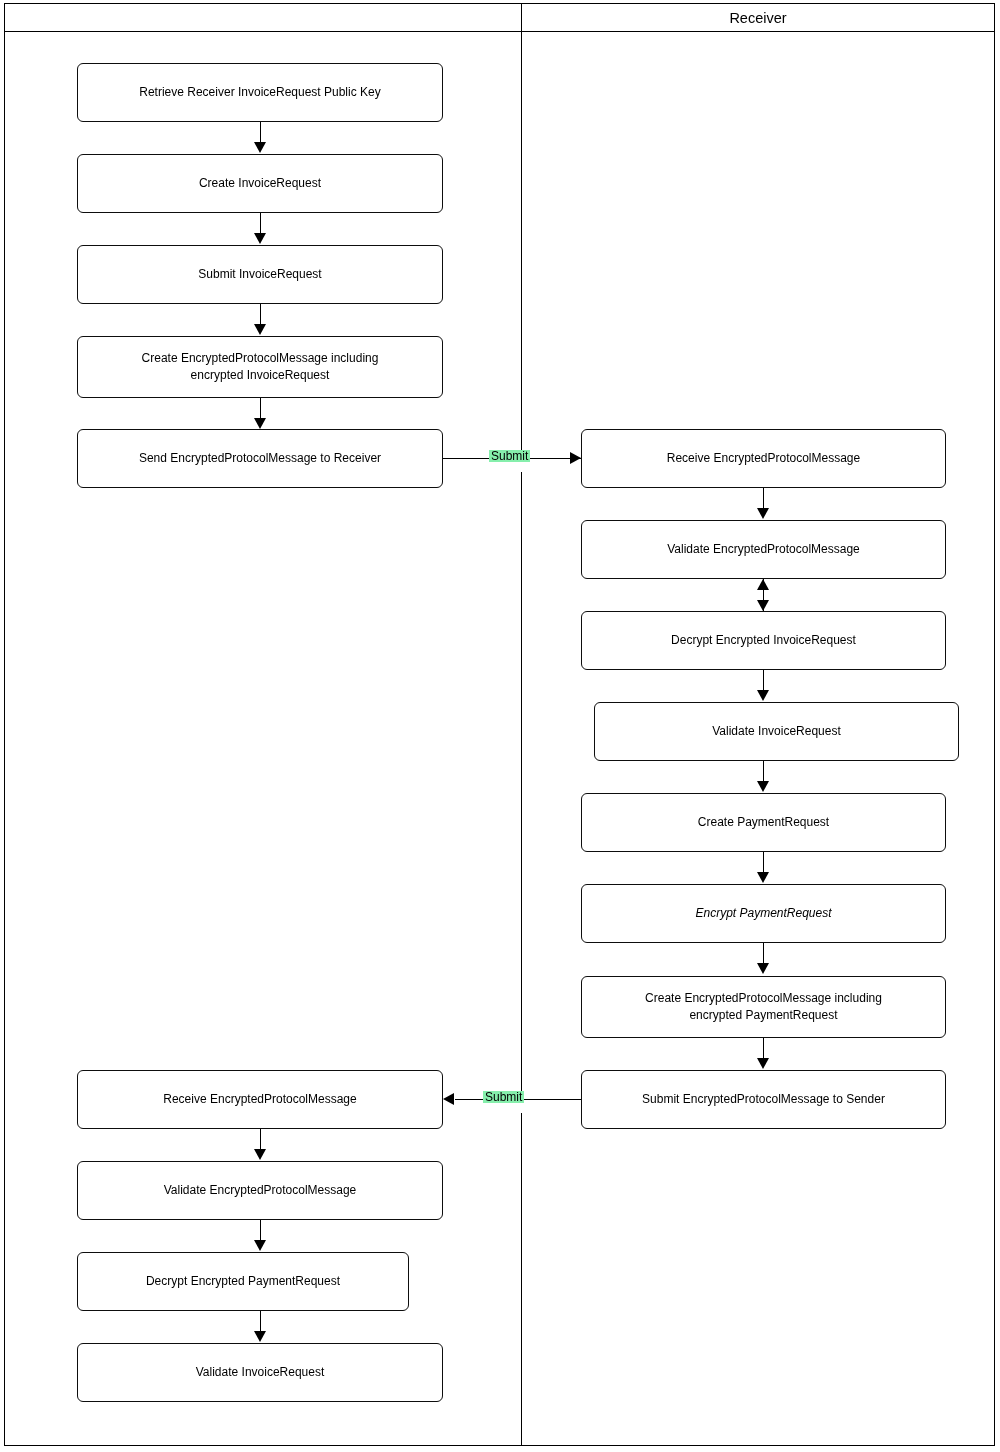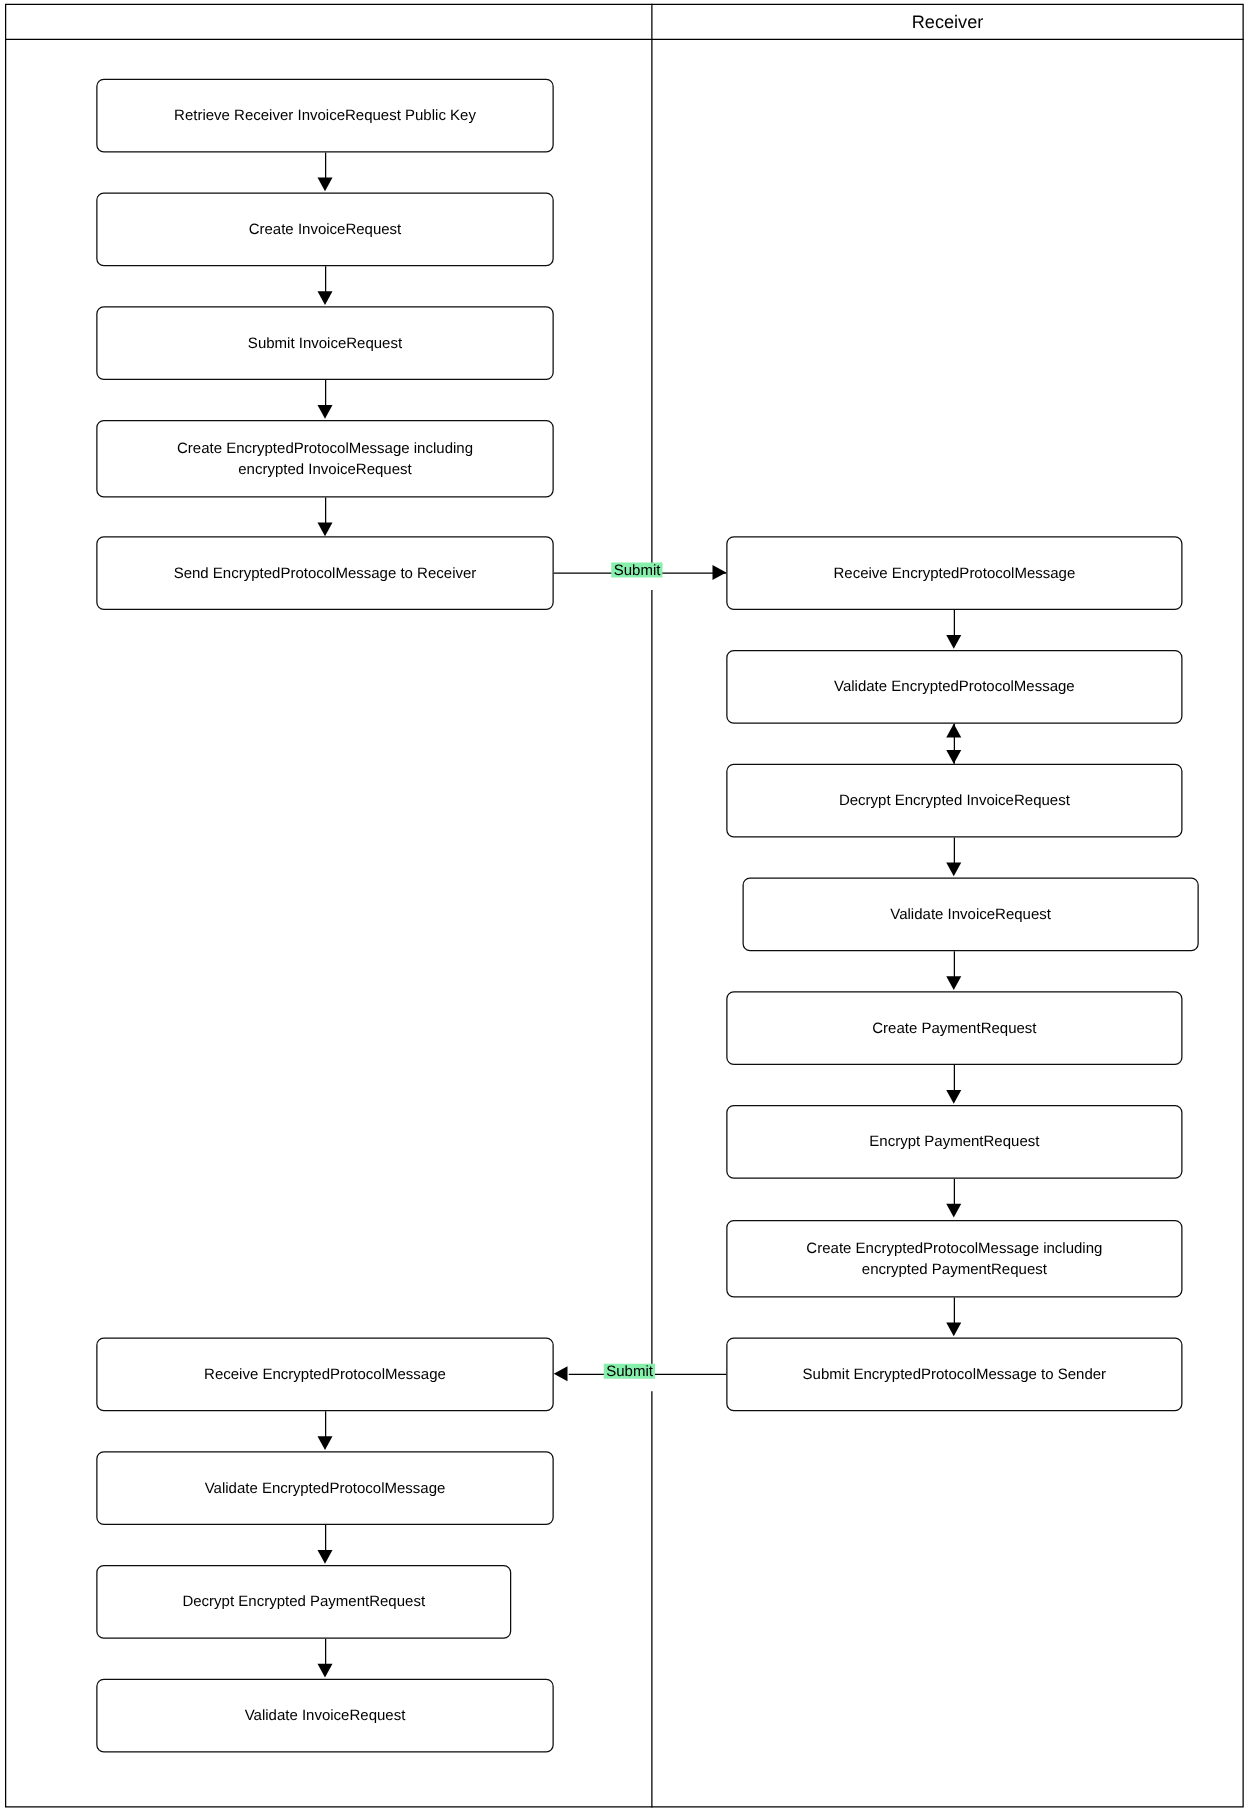--- a/index.html
+++ b/index.html
@@ -226,21 +226,21 @@
   <div class="conn-v" style="left:763px; top:761px; height:21px;"></div>
   <div class="arrowhead down" style="left:757px; top:781px;"></div>
 
   <div class="node" style="left:581px; top:793px; width:365px; height:59px;">
     <span class="node-label">Create PaymentRequest</span>
   </div>
 
   <div class="conn-v" style="left:763px; top:852px; height:21px;"></div>
   <div class="arrowhead down" style="left:757px; top:872px;"></div>
 
-  <div class="node" style="left:581px; top:884px; width:365px; height:59px;">
+  <div class="node" style="left:581px; top:884px; width:365px; height:59px;font-style:italic;">
     <span class="node-label">Encrypt PaymentRequest</span>
   </div>
 
   <div class="conn-v" style="left:763px; top:943px; height:21px;"></div>
   <div class="arrowhead down" style="left:757px; top:963px;"></div>
 
   <div class="node" style="left:581px; top:976px; width:365px; height:62px;">
     <span class="node-label">Create EncryptedProtocolMessage including
 encrypted PaymentRequest</span>
   </div>

